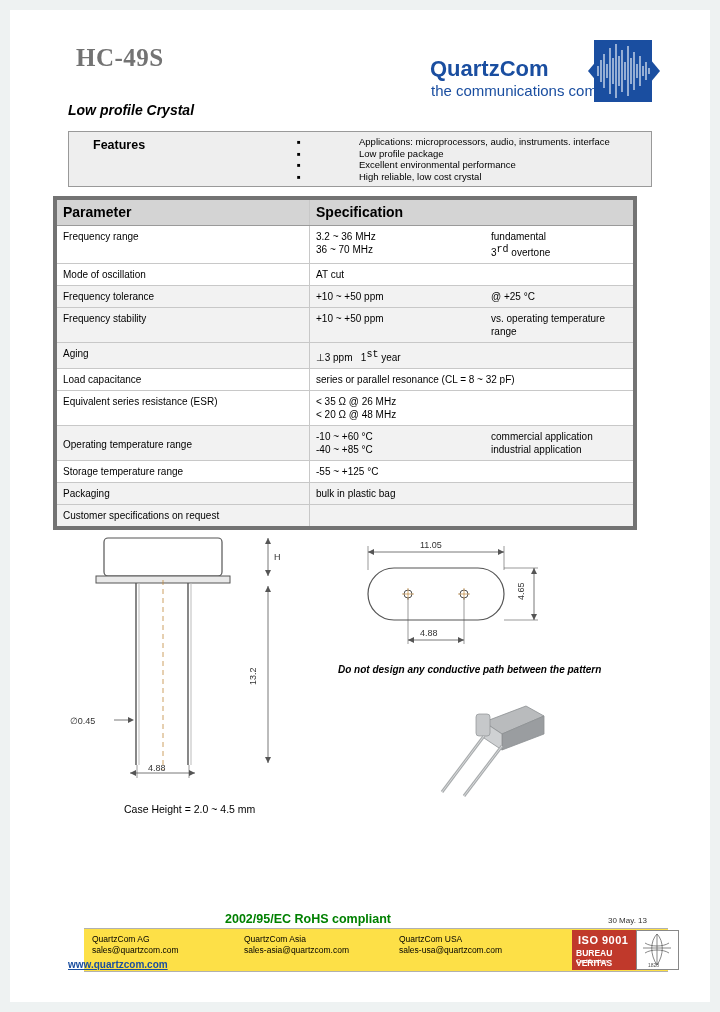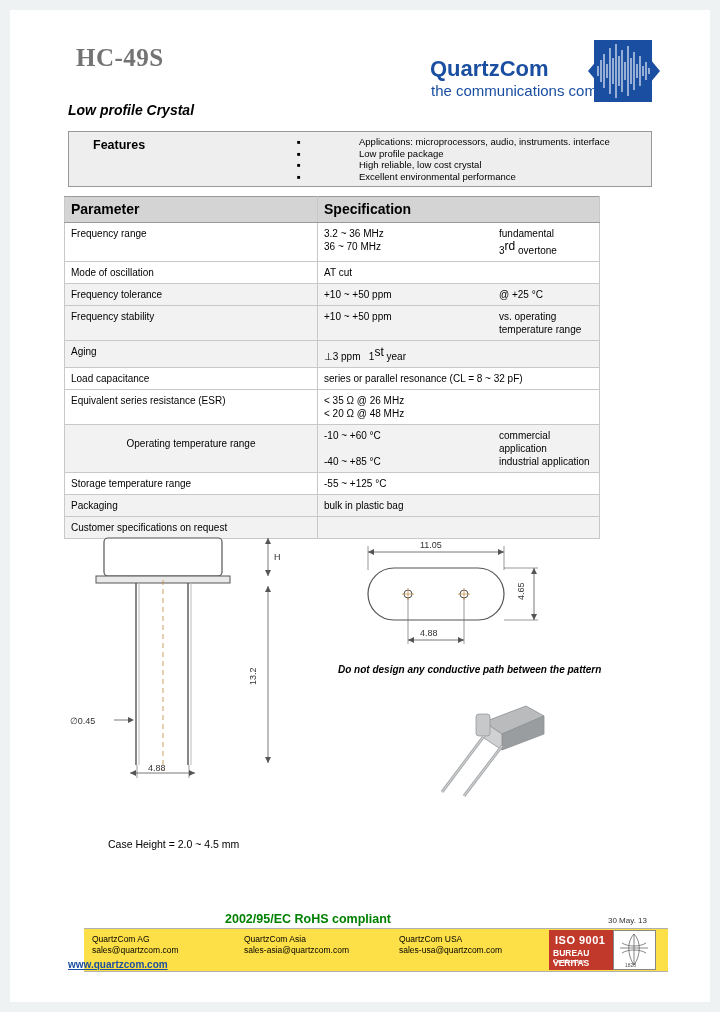--- a/index.html
+++ b/index.html
@@ -166,26 +166,26 @@
     left: 0;
     top: 0px;
     font-size: 6px;
     line-height: 13px;
     color: #000;
   }
 
   
   .spec {
     position: absolute;
-    left: 64px;
+    left: 53px;
     top: 196px;
-    width: 536px;
+    width: 584px;
     border-collapse: collapse;
     table-layout: fixed;
-    border: 1px solid #737373;
+    border: 4px solid #737373;
   }
   .spec th, .spec td {
     border: 1px solid #c8c8c8;
     padding: 0;
     vertical-align: top;
   }
   .spec thead th {
     background: #d4d4d4;
     font-size: 14px;
     font-weight: bold;
@@ -202,37 +202,36 @@
   }
   .subrow {
     display: flex;
   }
   .subrow .c1 { width: 175px; flex: none; }
   .subrow .c2 { flex: 1; }
   .row-alt td { background: #f2f2f2; }
   .row-white td { background: #ffffff; }
   .spec .col-param { width: 240px; }
   .nowrap { white-space: nowrap; }
-  sup { font-size: 12px; }
+  sup { font-size: 10px; font-family: Liberation Mono, monospace; }
 
   
   .draw-area {
     position: absolute;
     left: 68px;
     top: 520px;
     width: 584px;
     height: 340px;
   }
   .caption-case {
     position: absolute;
-    left: 40px;
+    left: 56px;
     top: 283px;
     font-size: 10.5px;
     color: #000;
-    margin-top: 35px;
   }
   .note-bold {
     position: absolute;
     left: 270px;
     top: 144px;
     font-size: 10px;
     font-weight: bold;
     font-style: italic;
     color: #000;
   }
@@ -277,21 +276,21 @@
   }
   .date {
     position: absolute;
     left: 608px;
     top: 916px;
     font-size: 8px;
     color: #333;
   }
   .iso {
     position: absolute;
-    left: 549px;
+    left: 572px;
     top: 930px;
     width: 107px;
     height: 48px;
     padding-left: 11px;
   }
   .iso .red {
     position: absolute;
     left: 0; top: 0;
     width: 64px; height: 40px;
     background: #c0392b;
@@ -353,22 +352,22 @@
         </g>
       </svg>
     </div>
   </div>
 
   <div class="features">
     <div class="features-label">Features</div>
     <ul class="features-list">
       <li>Applications: microprocessors, audio, instruments. interface</li>
       <li>Low profile package</li>
+      <li>Excellent environmental performance</li>
       <li>High reliable, low cost crystal</li>
-      <li>Excellent environmental performance</li>
     </ul>
   </div>
 
   <table class="spec">
     <thead>
       <tr>
         <th class="col-param">Parameter</th>
         <th>Specification</th>
       </tr>
     </thead>
@@ -454,21 +453,21 @@
         <td>
           <div class="cell">
             <div>&lt; 35 Ω    @ 26 MHz</div>
             <div>&lt; 20 Ω    @ 48 MHz</div>
           </div>
         </td>
       </tr>
 
       <tr class="row-alt">
         <td>
-            <div class="cell" style="padding-top:12px;text-align:center;">Operating temperature range</div>
+            <div class="cell" style="padding-top:12px;">Operating temperature range</div>
           </td>
         <td>
           <div class="cell">
             <div class="subrow">
                 <span class="c1">-10 ~ +60 °C</span>
                 <span class="c2">commercial application</span>
               </div>
             <div class="subrow">
                 <span class="c1">-40 ~ +85 °C</span>
                 <span class="c2">industrial application</span>

